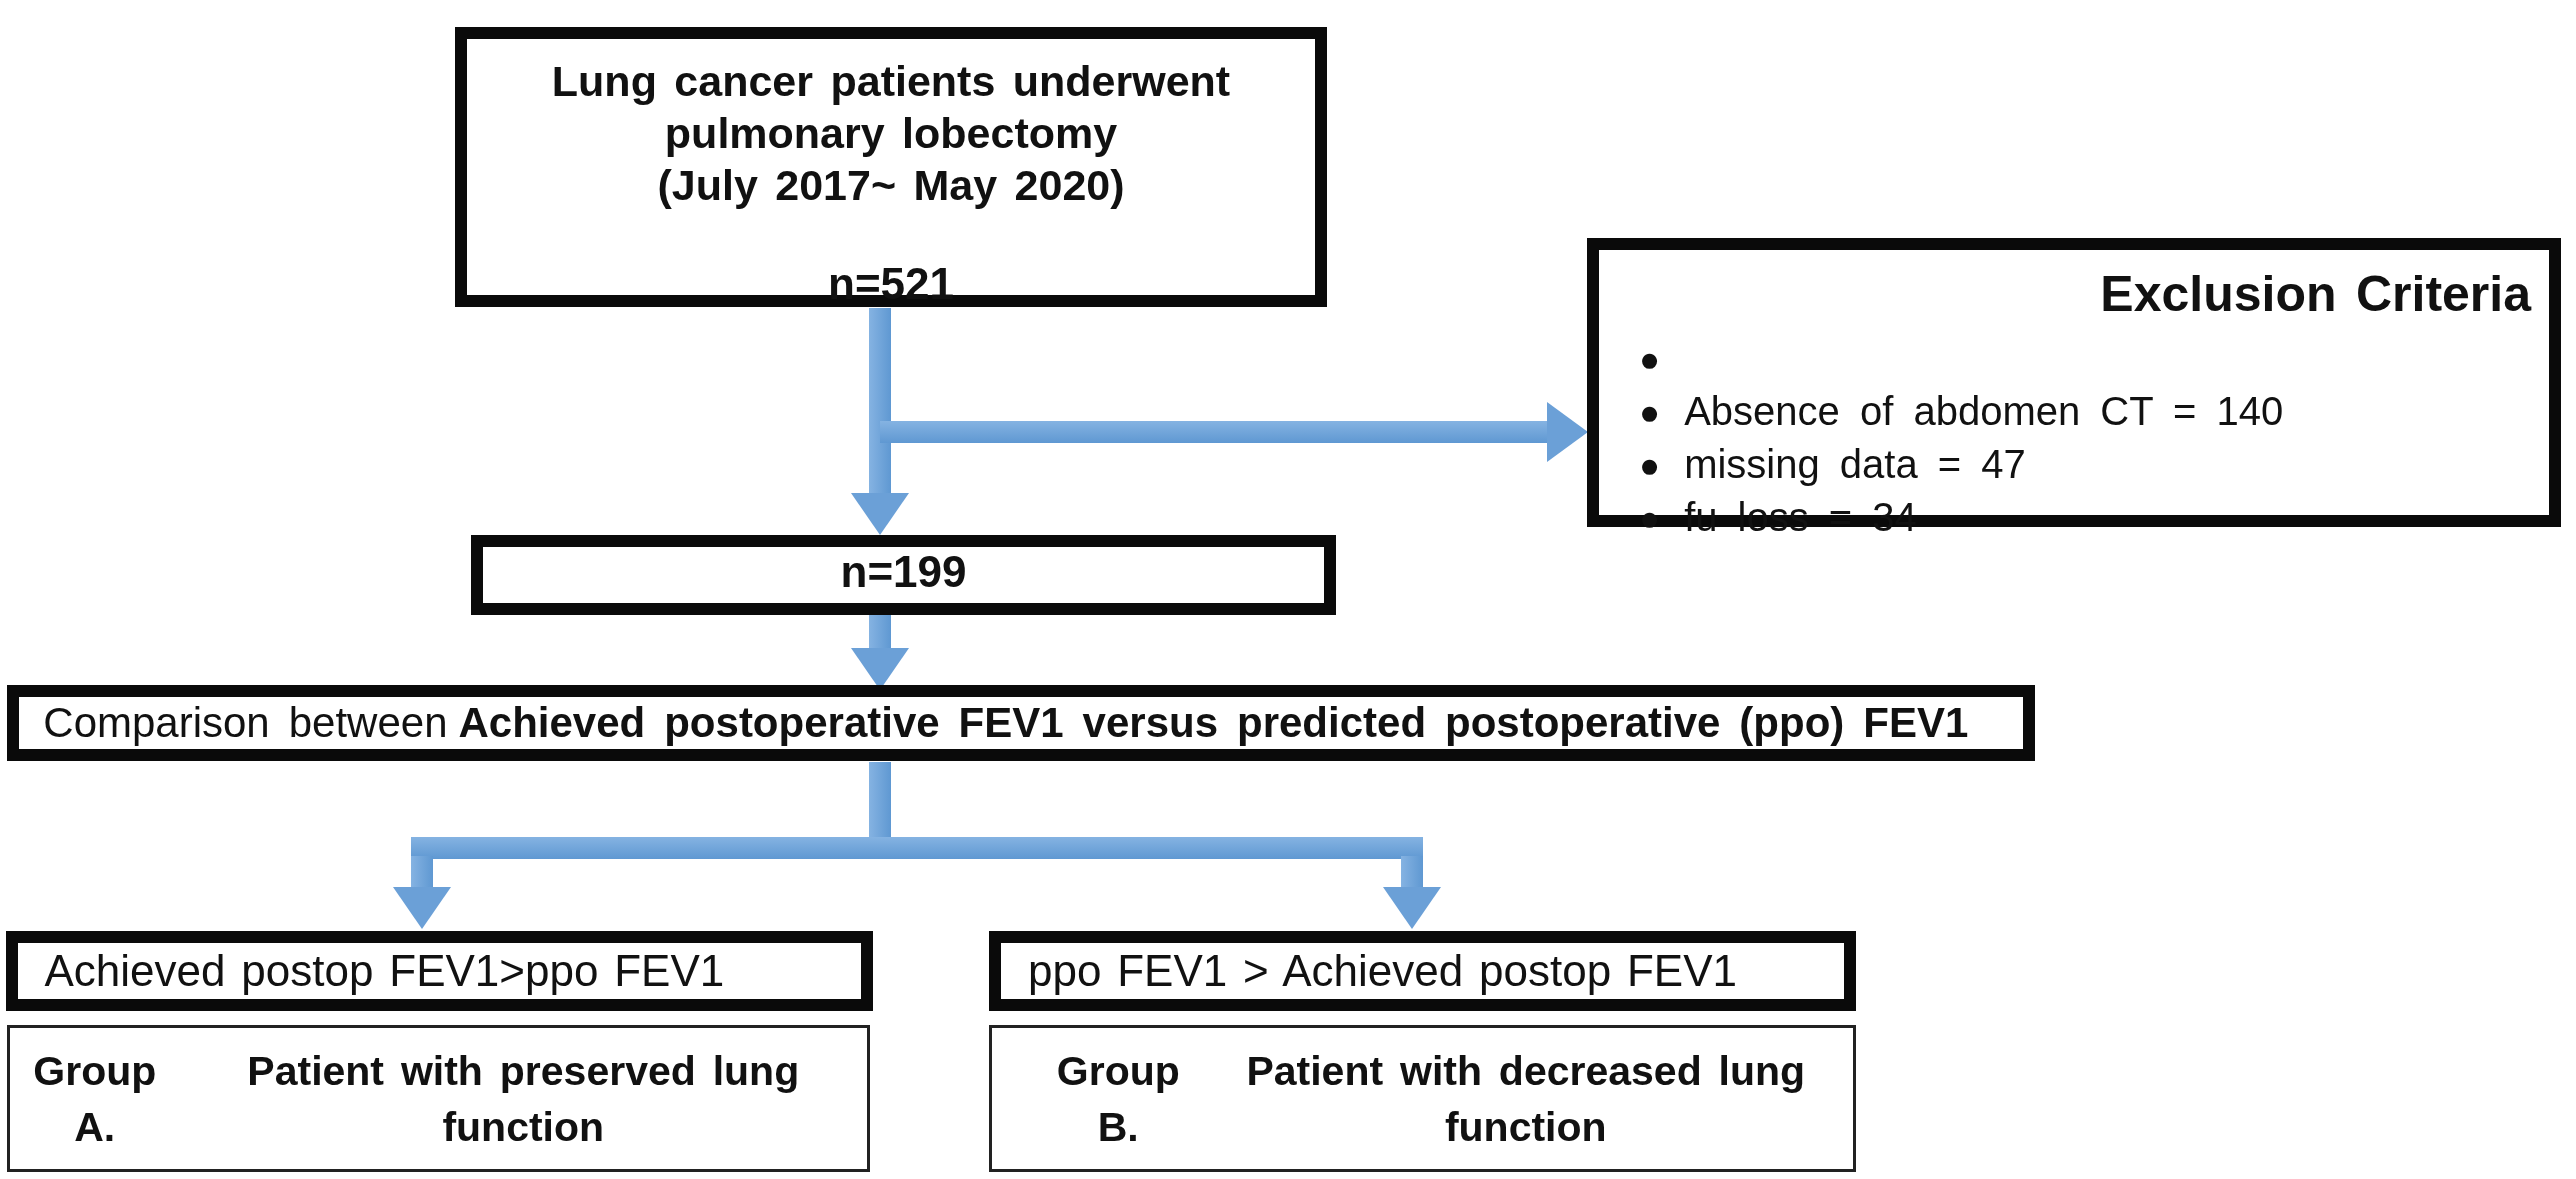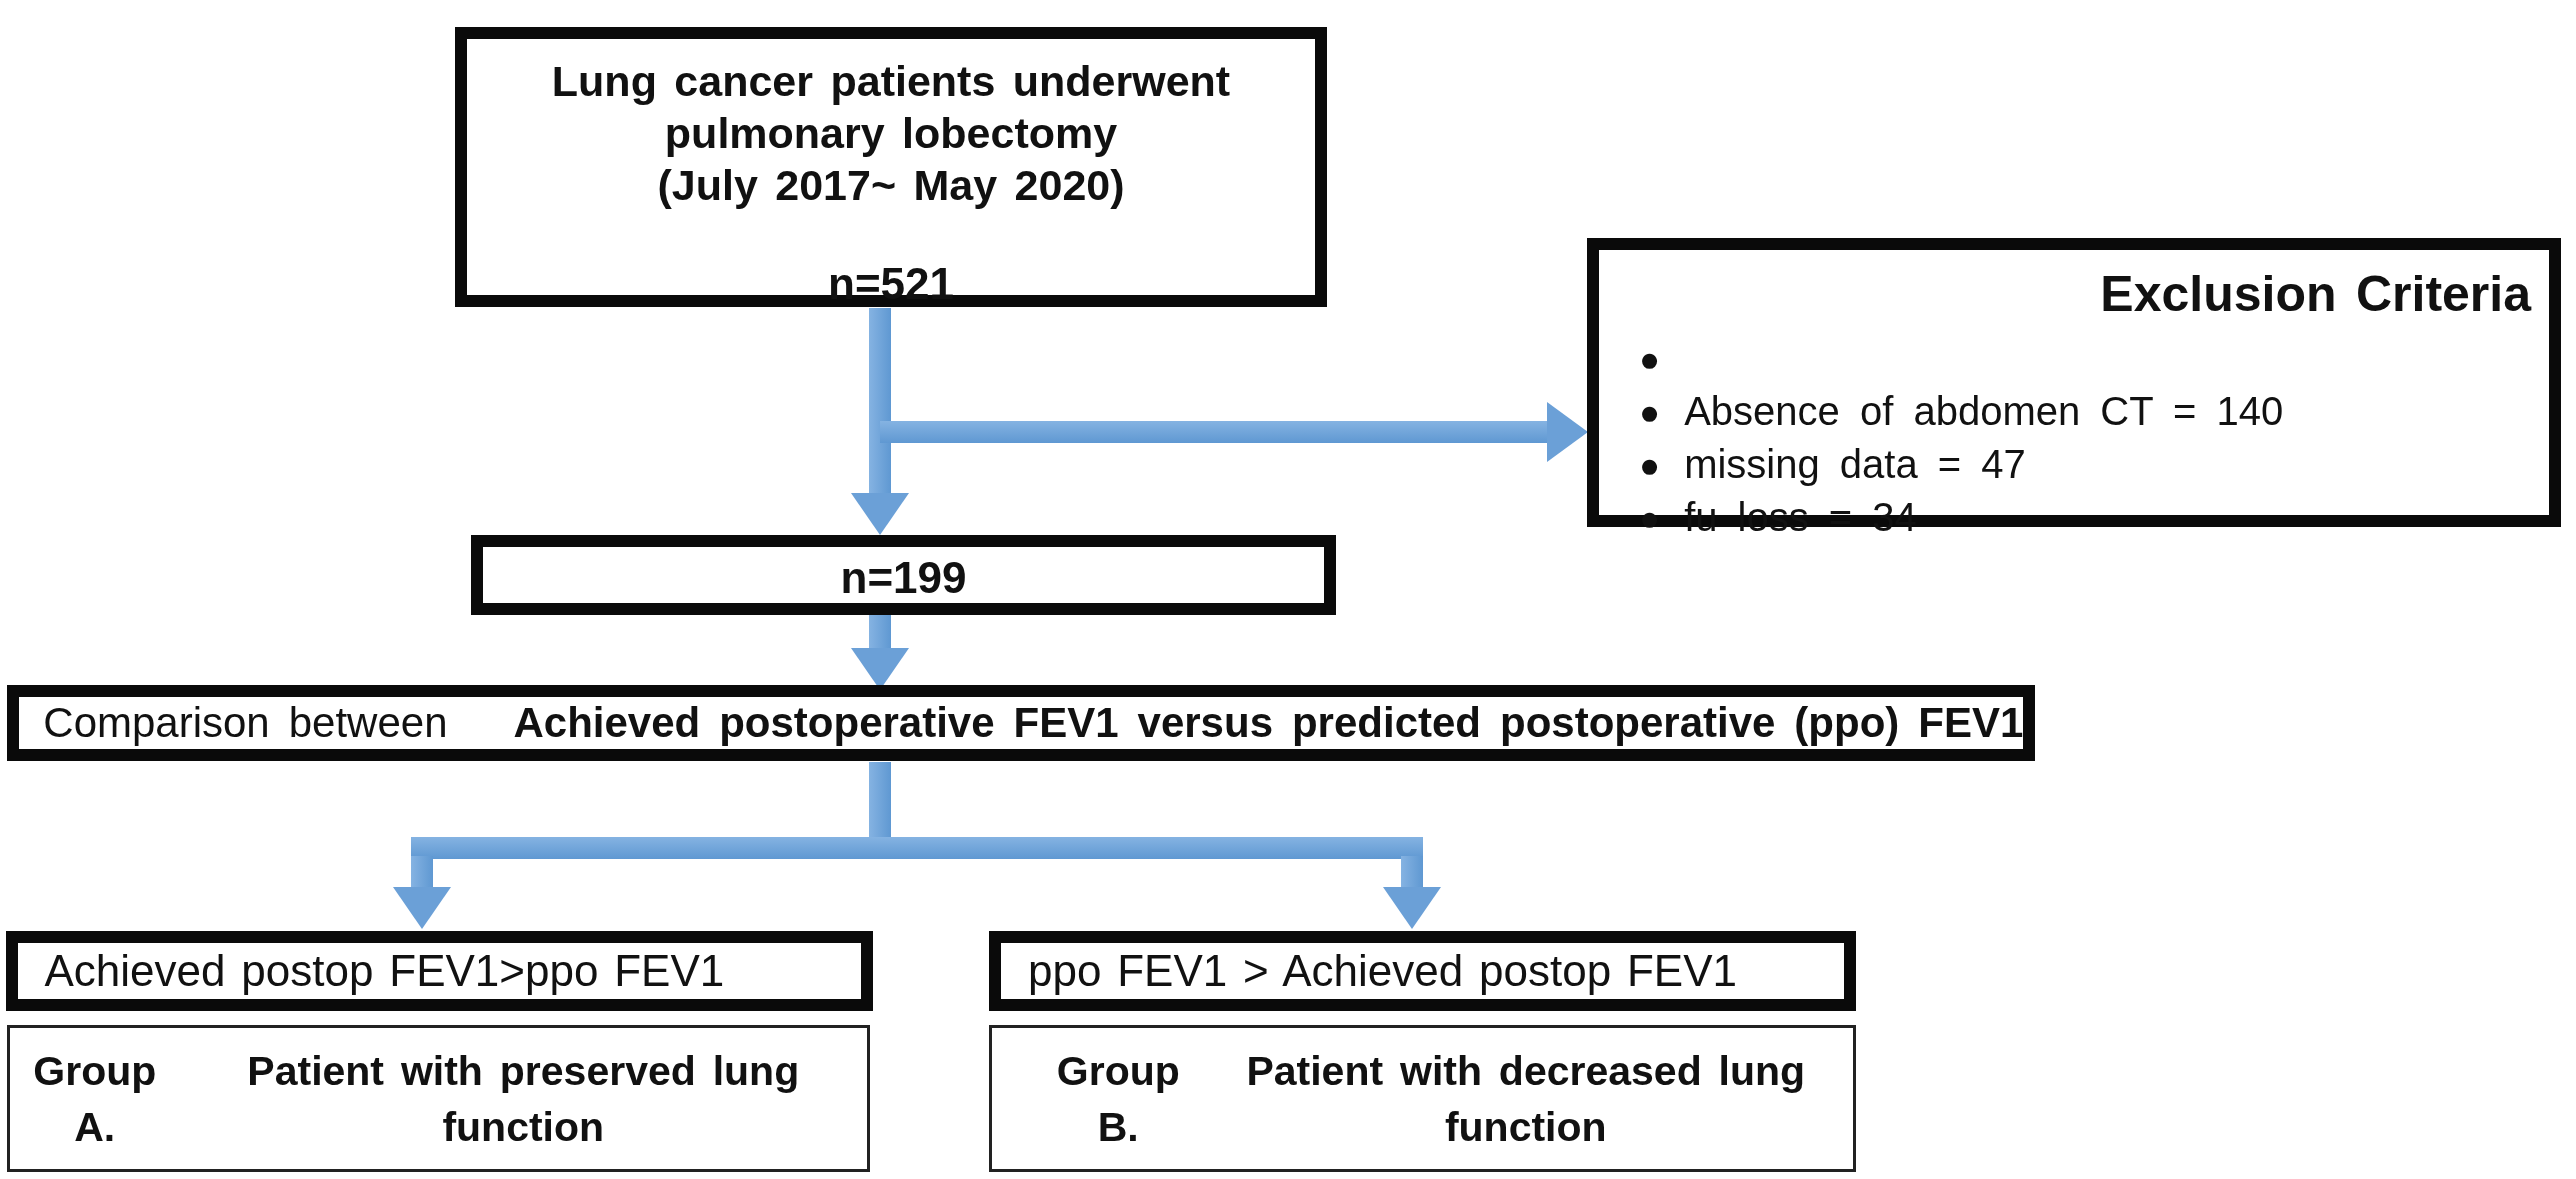--- a/index.html
+++ b/index.html
@@ -45,31 +45,30 @@
     display: flex; align-items: center;
     font-size: 40px; line-height: 53px; word-spacing: 9px;
   }
   .exclusion-item .bullet {
     font-size: 35px; margin-right: 24px; line-height: 53px;
   }
 
   
   .n199-box {
     left: 471px; top: 535px; width: 865px; height: 80px;
-    display: flex; align-items: flex-end; justify-content: center;
+    display: flex; align-items: flex-start; justify-content: center;
     font-weight: bold; font-size: 44px;
   }
 
   
   .comparison-box {
     left: 7.3px; top: 685px; width: 2028px; height: 76px;
     display: flex; align-items: center;
     font-size: 42px; padding-left: 24px; white-space: nowrap;
     word-spacing: 7.3px;
-    justify-content: space-between;
   }
   .comparison-box .bold-part { font-weight: bold; margin-left: 11px; }
 
   
   .cond-box {
     top: 931px; height: 80px;
     display: flex; align-items: center;
     font-size: 44px; padding-left: 27px; white-space: nowrap;
     word-spacing: 3.6px;
   }

